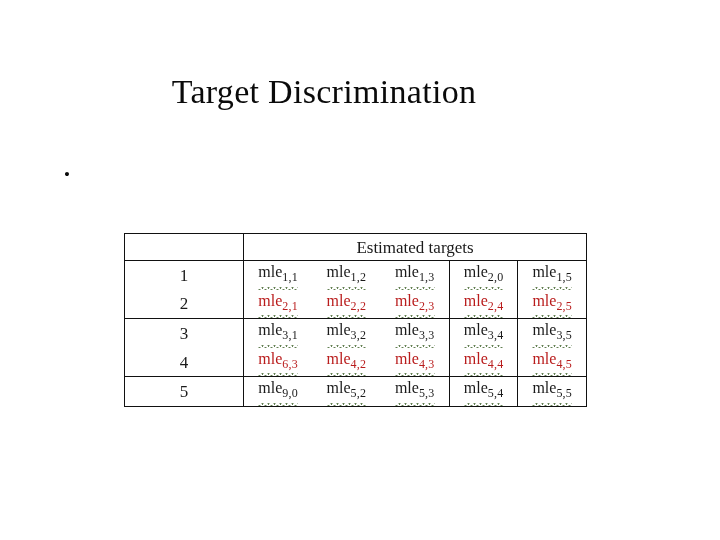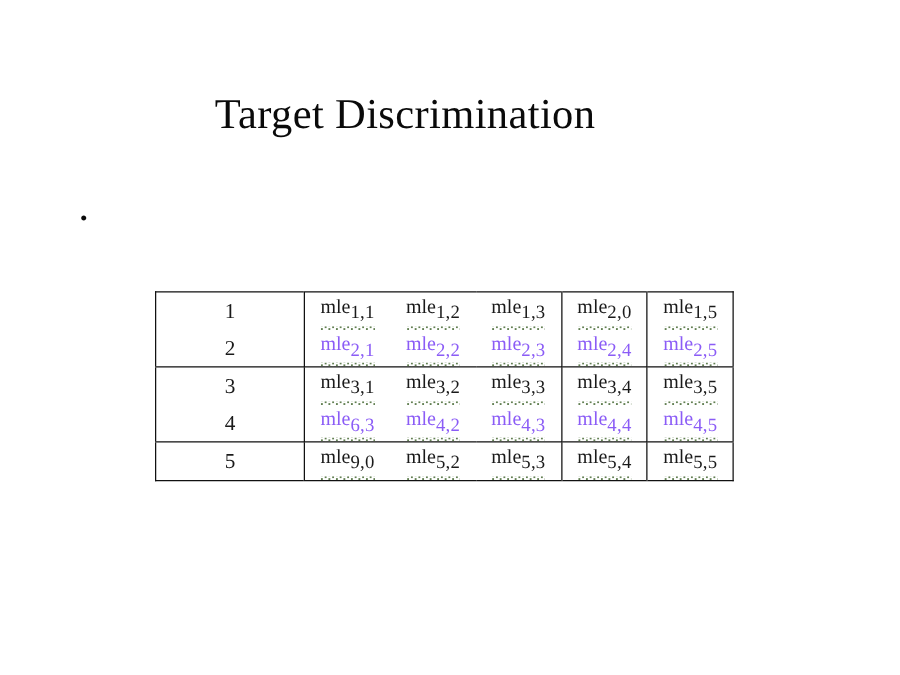--- a/index.html
+++ b/index.html
@@ -127,58 +127,62 @@
   .mle {
     display: inline-block;
     position: relative;
     font-size: 16px;
     line-height: 20px;
     padding-bottom: 3px;
     white-space: nowrap;
     color: #1a1a1a;
   }
   .mle .sub {
-    font-size: 15px;
+    font-size: 12px;
     vertical-align: -0.30em;
     letter-spacing: 0.2px;
   }
   .mle::after {
     content: "";
     position: absolute;
     left: 0;
     right: 0;
     bottom: 0px;
     height: 3px;
     background-image:
       radial-gradient(circle at 1.5px 2.6px, #5b7a4a 0.9px, rgba(91,122,74,0) 1.1px),
       radial-gradient(circle at 4.5px 0.6px, #5b7a4a 0.9px, rgba(91,122,74,0) 1.1px);
     background-size: 6px 3px;
     background-repeat: repeat-x;
     opacity: 0.95;
   }
   
-  .soft .mle { color: #8b5cf6; }
+  .soft .mle { color: #b91c1c; }
 </style>
 </head>
 <body>
 
 <div id="slide">
 
   <div id="slide-title">Target Discrimination</div>
 
   <ul id="bullet-list">
     <li class="bullet-item">
       <span class="bullet-marker">•</span>
     </li>
   </ul>
 
   <div id="matrix-table-wrap">
     <table class="matrix">
       <tbody>
 
+        <tr class="r-est">
+          <td class="col-label"></td>
+          <td colspan="5">Estimated targets</td>
+        </tr>
 
 
         <tr class="cell-body">
           <td class="col-label rownum">1</td>
           <td>
             <span class="mle"><span>mle</span><span class="sub">1,1</span></span>
           </td>
           <td>
             <span class="mle"><span>mle</span><span class="sub">1,2</span></span>
           </td>

